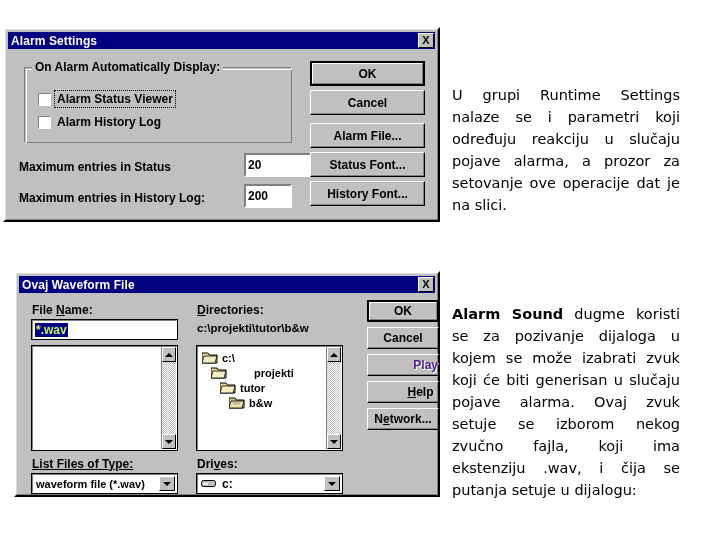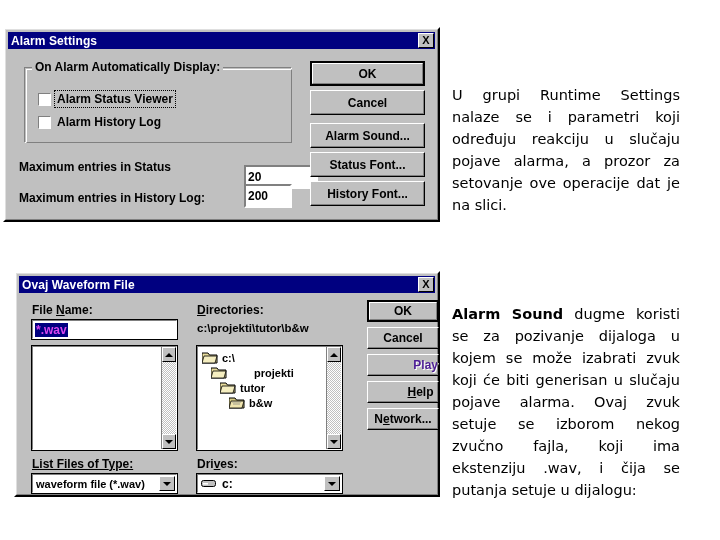--- a/index.html
+++ b/index.html
@@ -204,21 +204,21 @@
   .field.thin {
     border-top: 1px solid #808080;
     border-left: 1px solid #808080;
     border-right: 1px solid #ffffff;
     border-bottom: 1px solid #ffffff;
     outline: 1px solid #000000;
     outline-offset: 0px;
   }
   .sel {
     background: #000080;
-    color: #d946ef;
+    color: #bef264;
     padding: 0 1px;
   }
 
   
   .listpane {
     position: absolute;
     background: #ffffff;
     border-top: 1px solid #808080;
     border-left: 1px solid #808080;
     border-right: 1px solid #ffffff;
@@ -354,38 +354,38 @@
     <span class="checkbox"></span>
     <span class="checkbox-lbl">Alarm Status Viewer</span>
   </div>
 
   <div class="checkrow" style="left:33px; top:85px;">
     <span class="checkbox"></span>
     <span class="checkbox-lbl">Alarm History Log</span>
   </div>
 
   <span class="label" style="left:14px; top:131px;">Maximum entries in Status</span>
-  <div class="field" style="left:239px; top:124px; width:74px; height:24px;margin-top:12px;">
+  <div class="field" style="left:239px; top:124px; width:74px; height:24px;">
     <span>20</span>
   </div>
 
   <span class="label" style="left:14px; top:162px;">Maximum entries in History Log:</span>
   <div class="field" style="left:239px; top:155px; width:48px; height:24px;">
     <span>200</span>
   </div>
 
   <div class="btn default" style="left:305px; top:32px; width:115px; height:25px;">
     <span class="btn-face"></span>
     <span style="position:relative;">OK</span>
   </div>
   <div class="btn" style="left:305px; top:61px; width:115px; height:25px;">
     <span>Cancel</span>
   </div>
   <div class="btn" style="left:305px; top:94px; width:115px; height:25px;">
-    <span>Alarm Sound...</span>
+    <span>Alarm File...</span>
   </div>
   <div class="btn" style="left:305px; top:123px; width:115px; height:25px;">
     <span>Status Font...</span>
   </div>
   <div class="btn" style="left:305px; top:152px; width:115px; height:25px;">
     <span>History Font...</span>
   </div>
 </div>
 
 <div class="win" style="left:14px; top:271px; width:426px; height:226px;">

